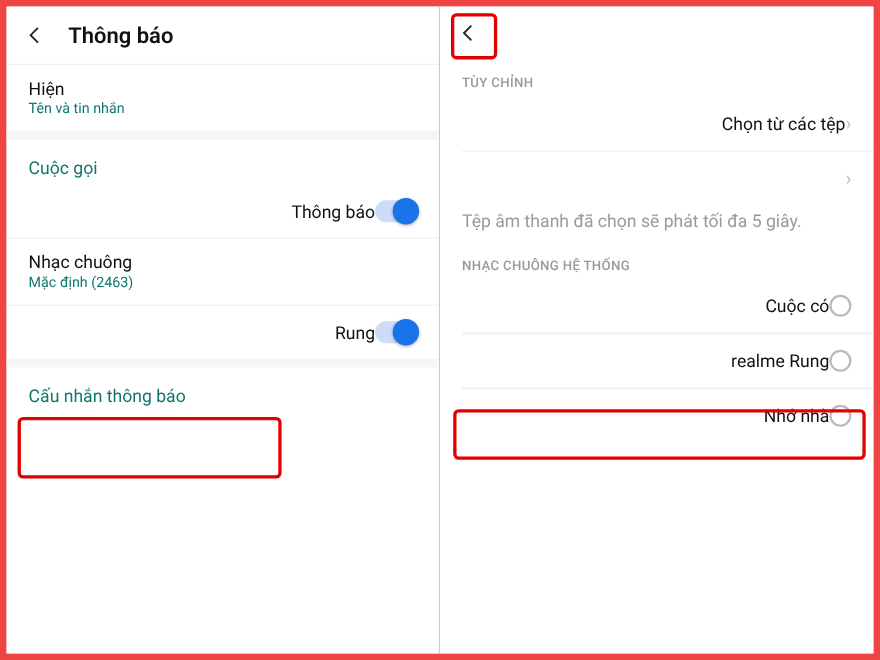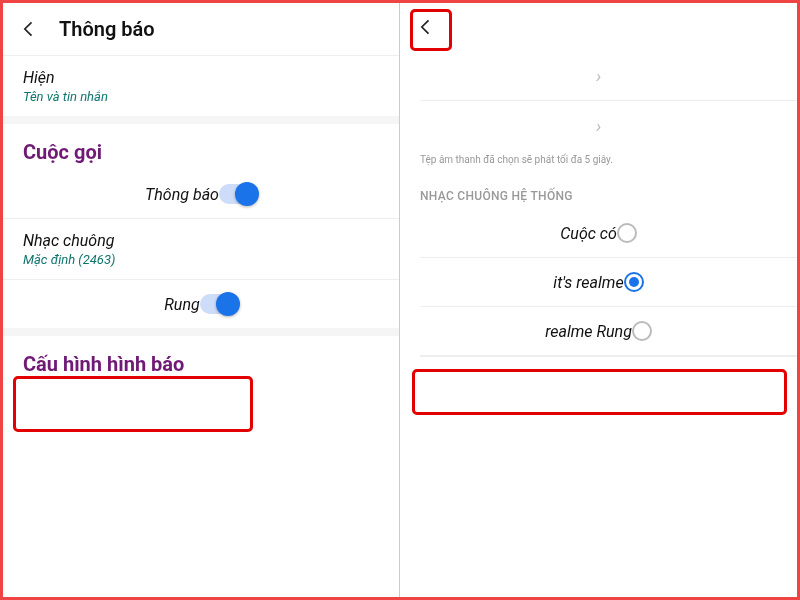--- a/index.html
+++ b/index.html
@@ -8,21 +8,21 @@
     background: #fff;
     width: 800px;
     height: 600px;
     overflow: hidden;
     position: relative;
   }
   .container {
     display: flex;
     width: 800px;
     height: 600px;
-    border: 3px solid #ef4444;
+    border: 6px solid #ef4444;
   }
   .panel {
     width: 50%;
     height: 100%;
     background: #fff;
     position: relative;
     overflow: hidden;
   }
   .panel-left { border-right: 1px solid #ccc; }
   .header {
@@ -41,31 +41,30 @@
     font-size: 20px;
     font-weight: 600;
     color: #111;
   }
   .divider-thin { height: 1px; background: #eee; }
   .divider-thick { height: 8px; background: #f5f5f5; }
   .item {
     padding: 14px 20px;
     display: flex;
     align-items: center;
-    justify-content: center;
-    font-style: italic;
+    justify-content: flex-end;
   }
   .item-col { flex-direction: column; align-items: flex-start; gap: 2px; padding: 12px 20px; }
   .item-label { font-size: 16px; color: #111; }
   .item-sub { font-size: 13px; color: #0f766e; }
   .section-header {
     padding: 16px 20px 6px 20px;
-    font-size: 20px;
-    font-weight: 700;
-    color: #701a75;
+    font-size: 16px;
+    font-weight: 400;
+    color: #0f766e;
   }
   .section-header-sm {
     padding: 14px 20px 6px 20px;
     font-size: 12px;
     font-weight: 500;
     color: #999;
     letter-spacing: 0.3px;
   }
   .toggle {
     width: 38px; height: 20px;
@@ -86,21 +85,21 @@
     border-radius: 5px;
     position: absolute;
     pointer-events: none;
   }
   .chevron {
     color: #bbb;
     font-size: 18px;
   }
   .hint {
     padding: 4px 20px 10px 20px;
-    font-size: 10px;
+    font-size: 16px;
     color: #999;
   }
   .radio {
     width: 20px; height: 20px;
     border: 2px solid #bbb;
     border-radius: 50%;
     display: flex; align-items: center; justify-content: center;
   }
   .radio.selected {
     border-color: #1a73e8;
@@ -154,66 +153,66 @@
 
     <div class="item">
       <div class="item-label">Rung</div>
       <div class="toggle">
           <div class="knob"></div>
         </div>
     </div>
 
     <div class="divider-thick"></div>
 
-    <div class="section-header">Cấu hình hình báo</div>
+    <div class="section-header">Cấu nhắn thông báo</div>
 
     <div class="highlight-box" style="left:10px; top:373px; width:240px; height:56px;"></div>
   </div>
 
   <div class="panel">
     <div class="header">
       <div class="back-arrow">
         <svg viewBox="0 0 24 24">
             <path d="M15 4 L7 12 L15 20"></path>
           </svg>
       </div>
     </div>
 
+    <div class="section-header-sm">TÙY CHỈNH</div>
 
     <div class="item row-link">
+      <div class="item-label">Chọn từ các tệp</div>
       <div class="chevron">›</div>
     </div>
     <div class="divider-thin" style="margin-left:20px;"></div>
 
     <div class="item row-link">
       <div class="chevron">›</div>
     </div>
 
     <div class="hint">Tệp âm thanh đã chọn sẽ phát tối đa 5 giây.</div>
 
     <div class="section-header-sm">NHẠC CHUÔNG HỆ THỐNG</div>
 
     <div id="ringtone-list">
         <div class="item row-link">
           <div class="item-label">Cuộc có</div>
           <div class="radio"></div>
         </div>
         <div class="divider-thin" style="margin-left: 20px;"></div>
-        <div class="item row-link">
-          <div class="item-label">it's realme</div>
-          <div class="radio selected">
-            <div class="dot"></div>
-          </div>
-        </div>
         <div class="divider-thin" style="margin-left: 20px;"></div>
         <div class="item row-link">
           <div class="item-label">realme Rung</div>
           <div class="radio"></div>
         </div>
         <div class="divider-thin" style="margin-left: 20px;"></div>
         <div class="divider-thin" style="margin-left: 20px;"></div>
+        <div class="item row-link">
+          <div class="item-label">Nhớ nhà</div>
+          <div class="radio"></div>
+        </div>
       </div>
 
     <div class="highlight-box" style="left:10px; top:6px; width:42px; height:42px;"></div>
 
     <div class="highlight-box" style="left:12px; top:366px; width:375px; height:46px;"></div>
   </div>
 </div>
 
 </body></html>

